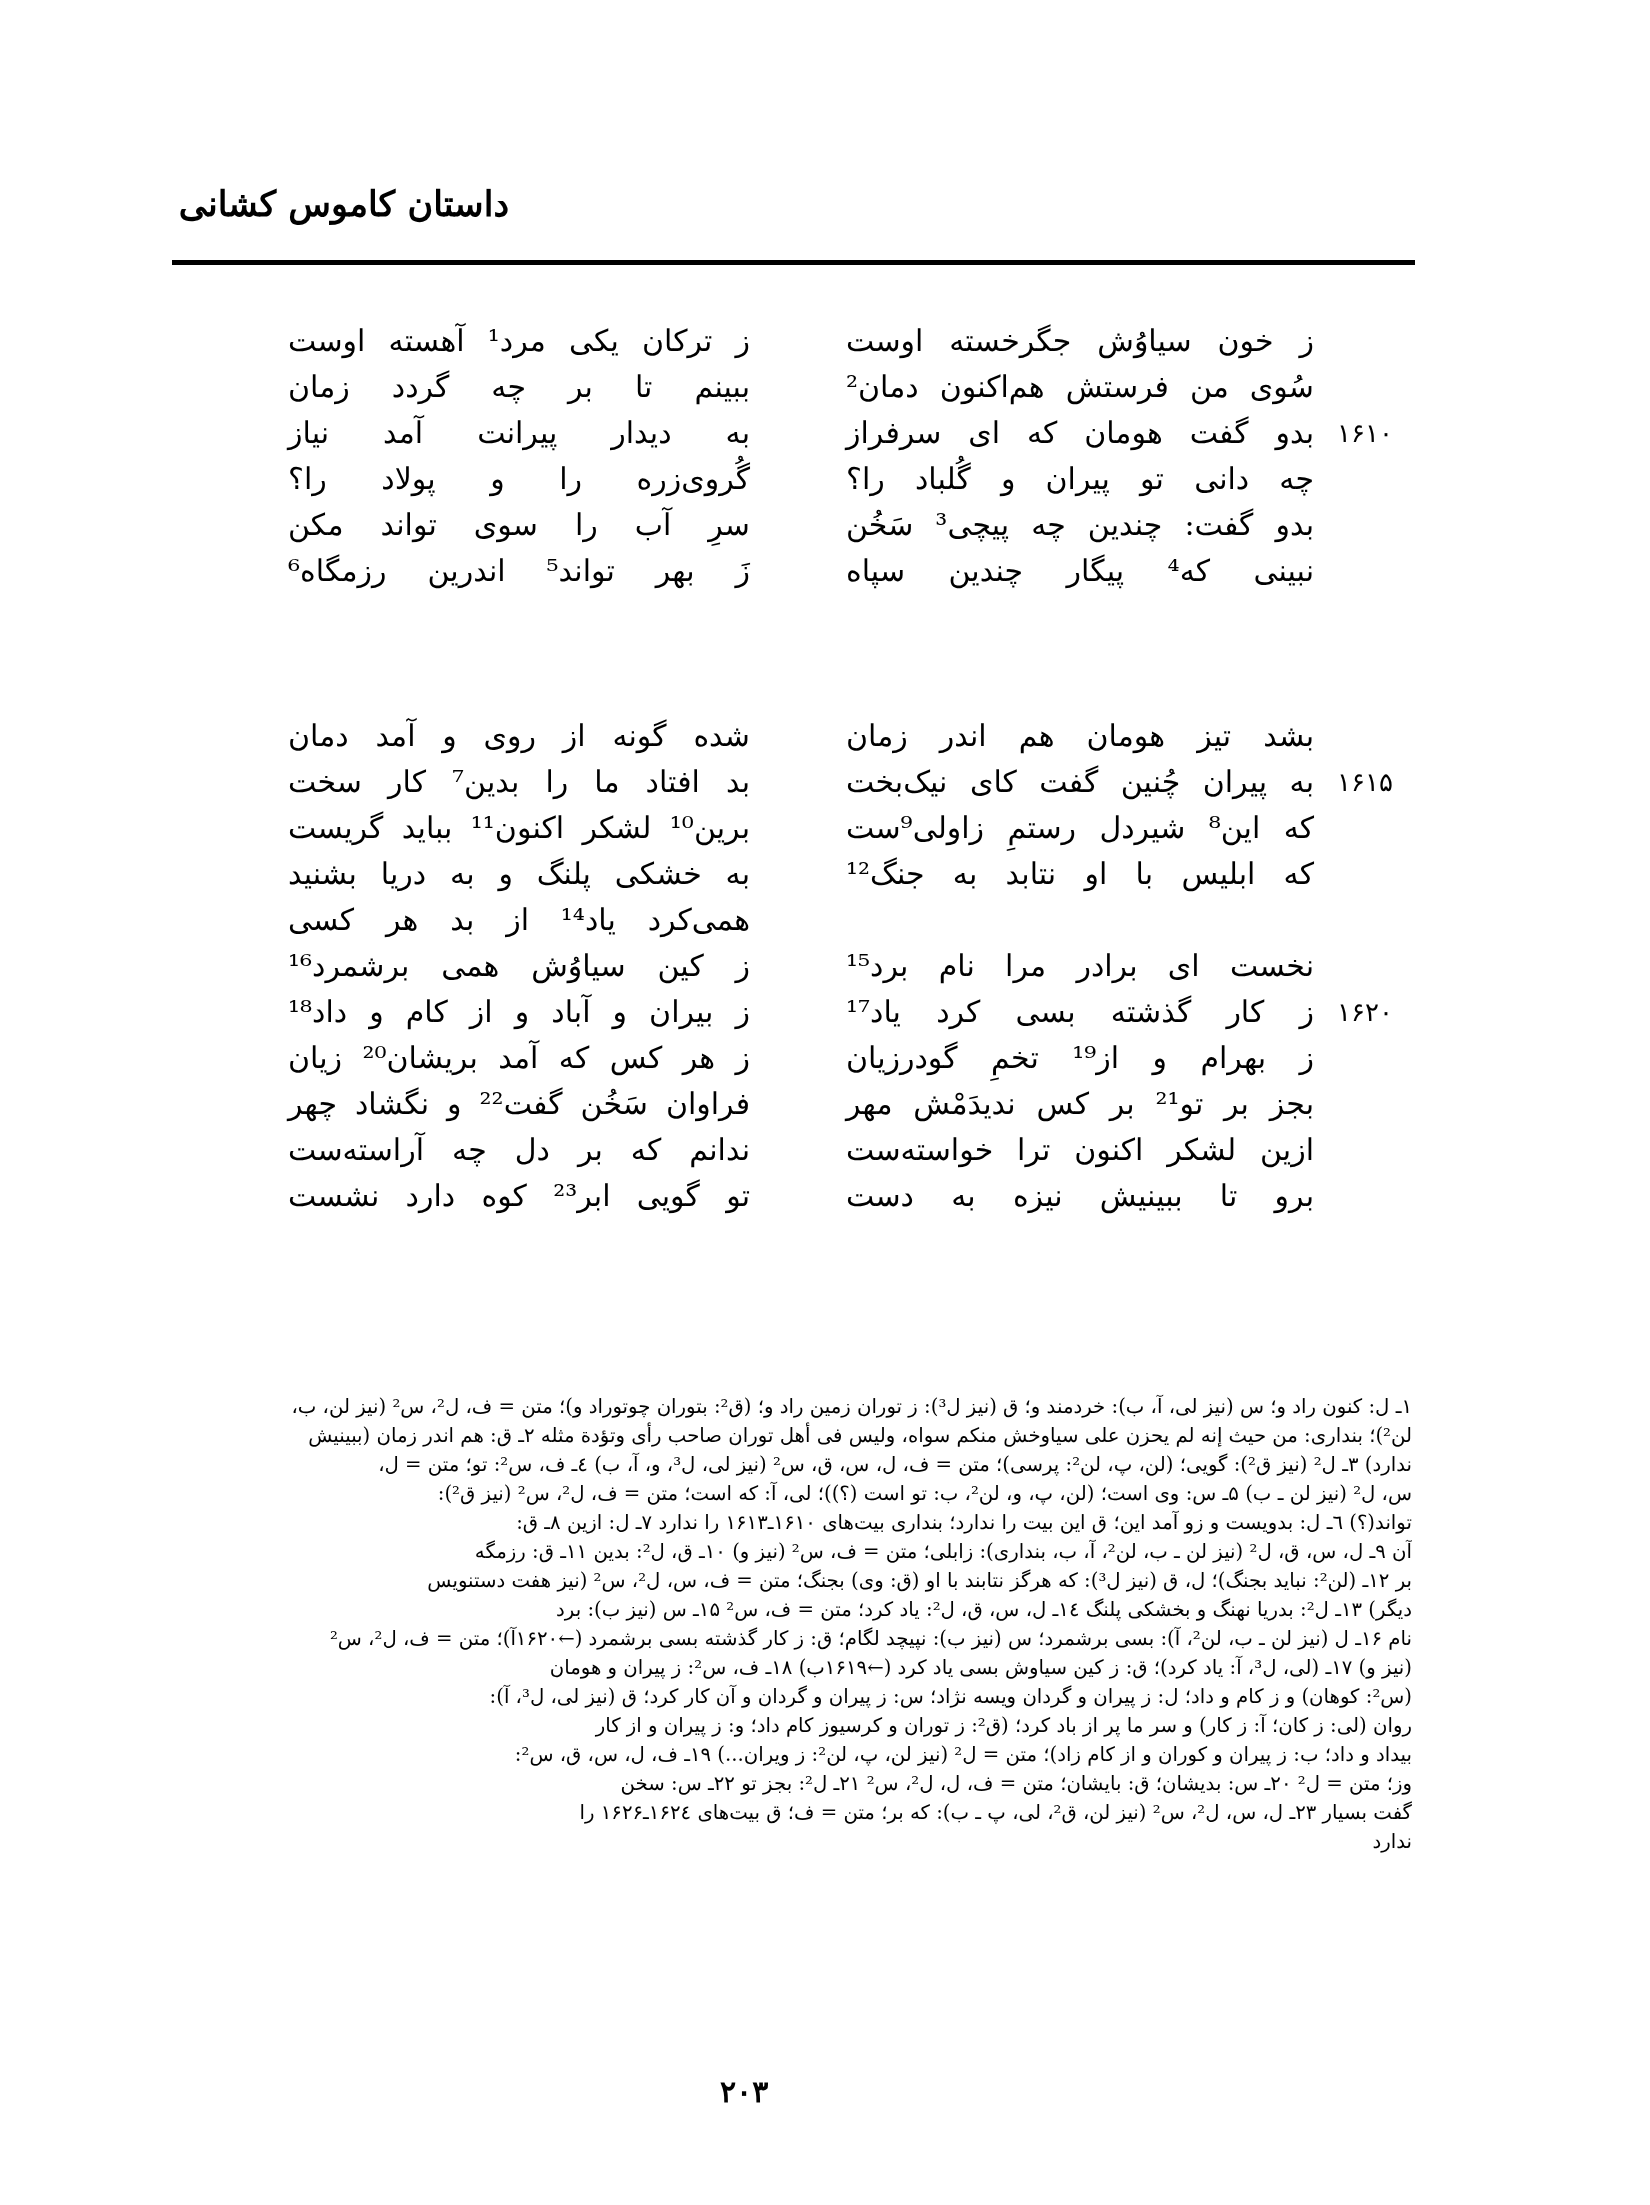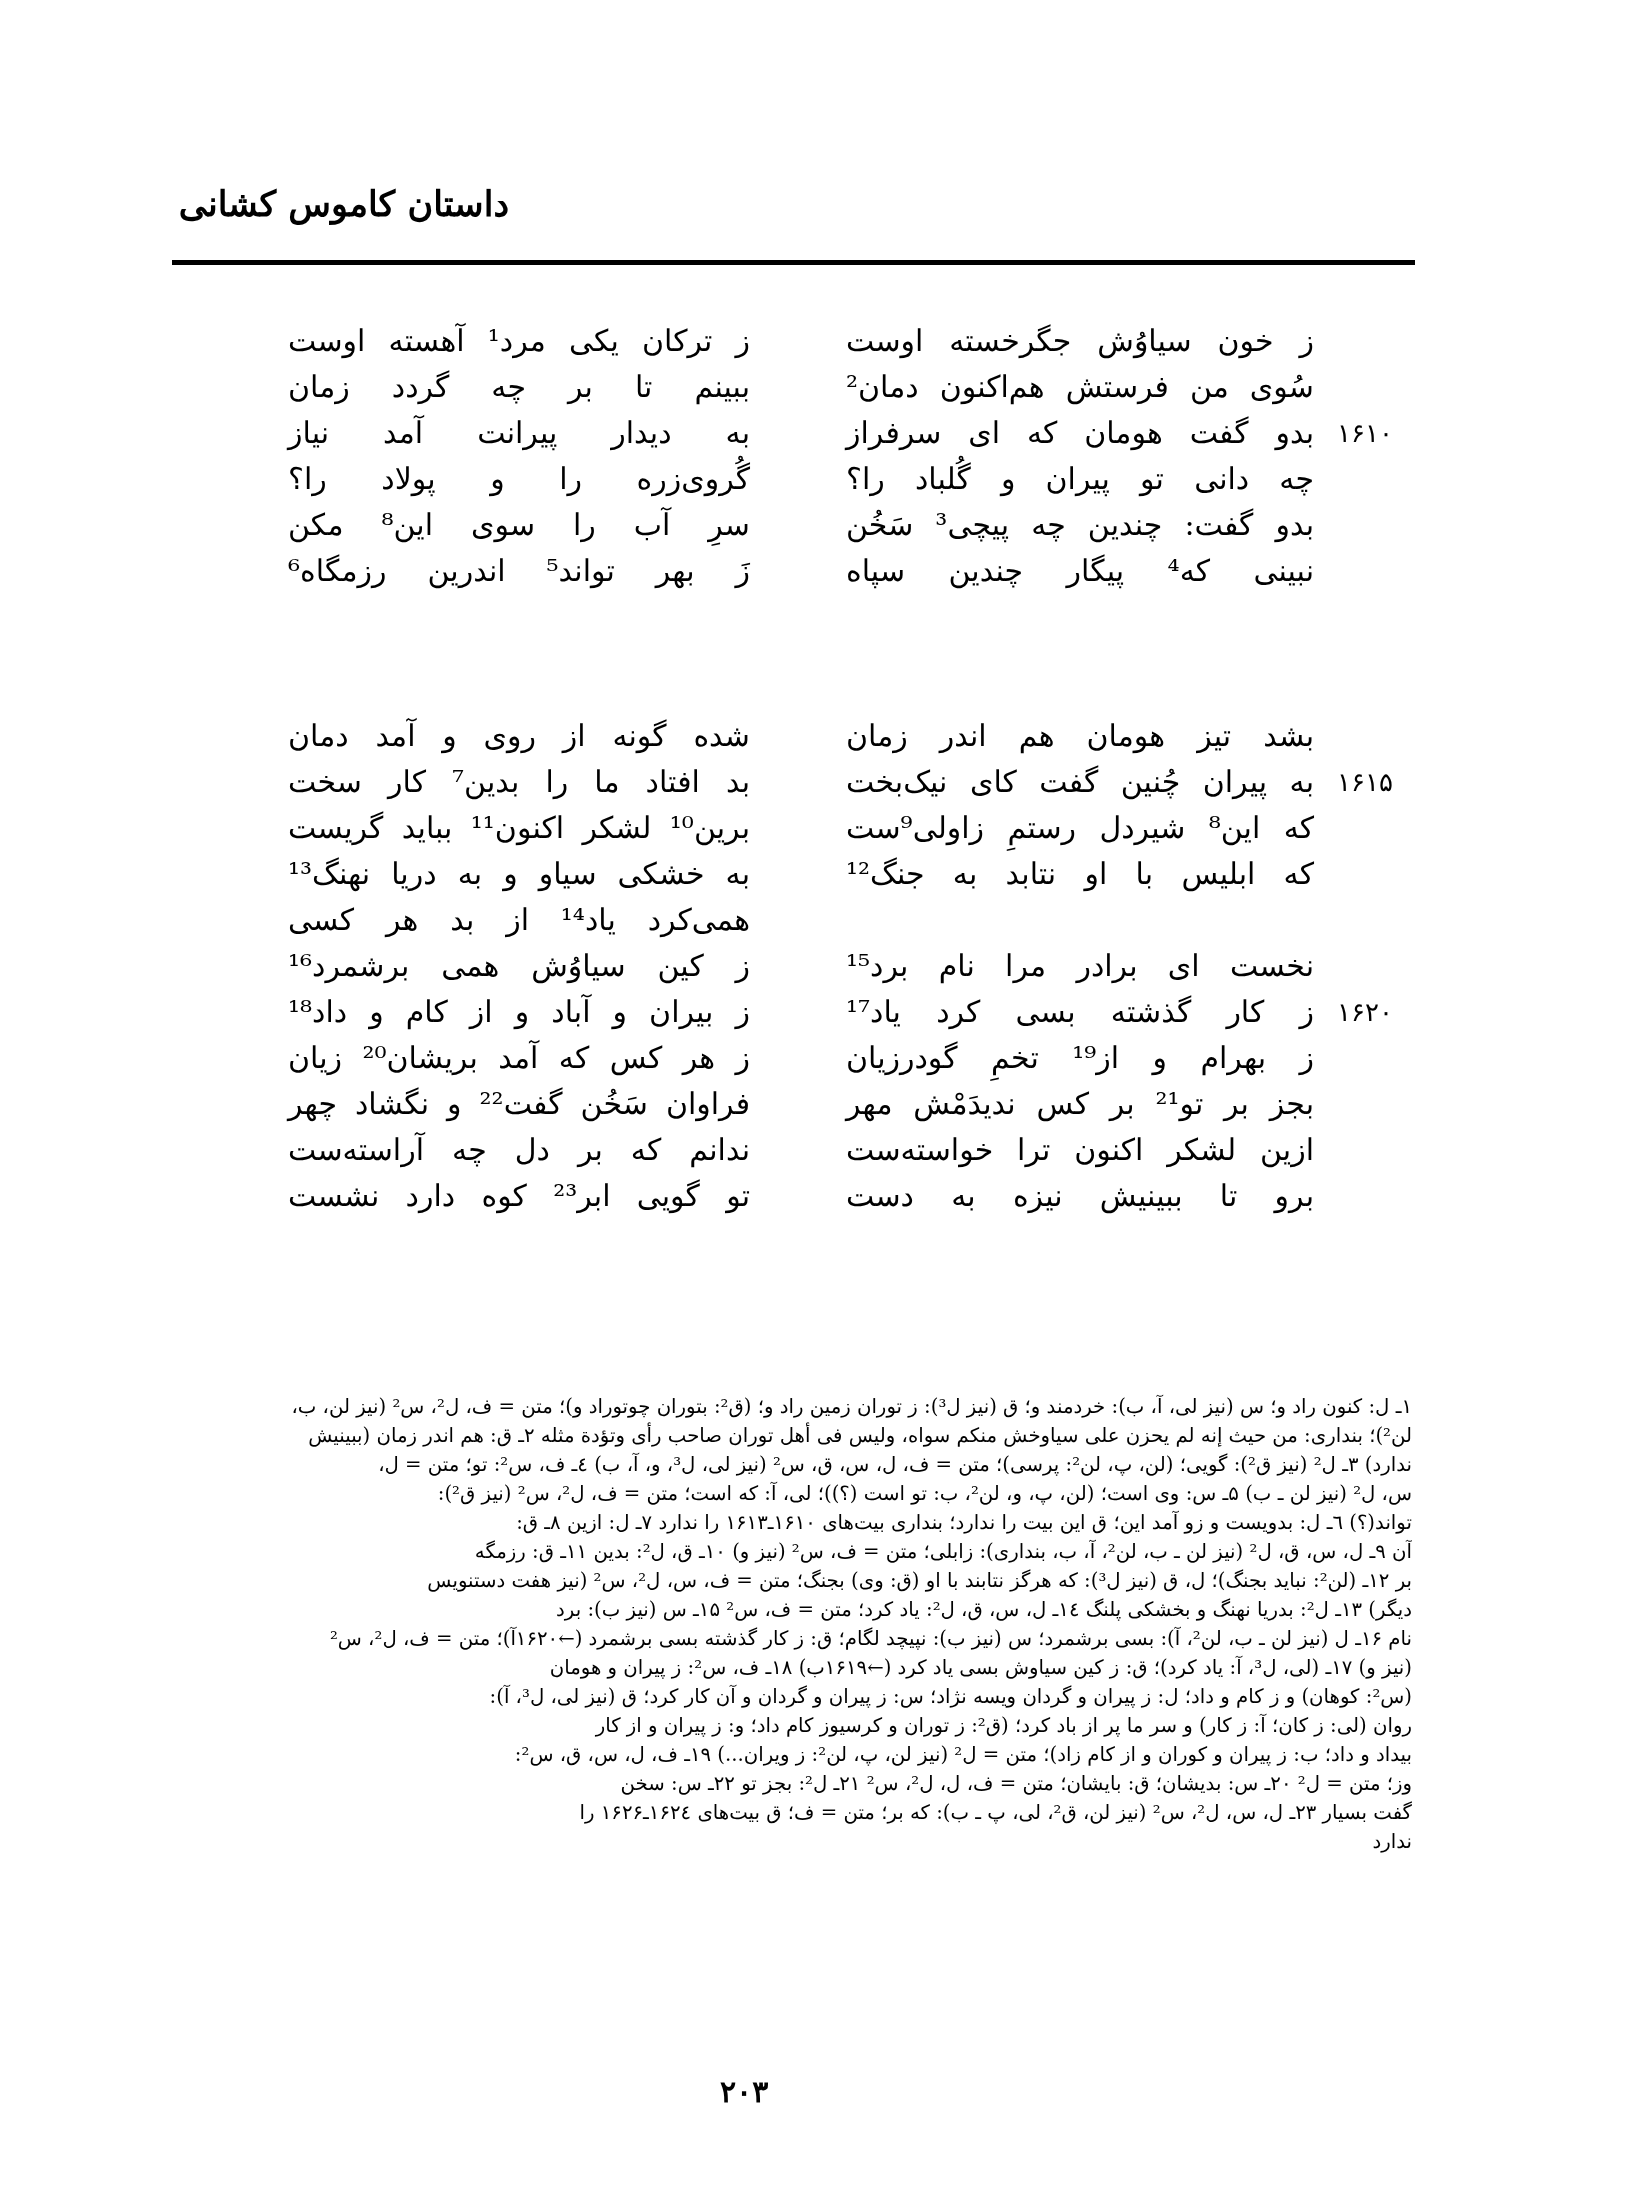--- a/index.html
+++ b/index.html
@@ -51,21 +51,21 @@
       <span class="hem left">به دیدار پیرانت آمد نیاز</span>
     </div>
     <div class="verse-row">
       <span class="vnum"></span>
       <span class="hem right">چه دانی تو پیران و گُلباد را؟</span>
       <span class="hem left">گُروی‌زره را و پولاد را؟</span>
     </div>
     <div class="verse-row">
       <span class="vnum"></span>
       <span class="hem right">بدو گفت: چندین چه پیچی³ سَخُن</span>
-      <span class="hem left">سرِ آب را سوی این⁸ مکن</span>
+      <span class="hem left">سرِ آب را سوی تواند مکن</span>
     </div>
     <div class="verse-row">
       <span class="vnum"></span>
       <span class="hem right">نبینی که⁴ پیگار چندین سپاه</span>
       <span class="hem left">زَ بهر تواند⁵ اندرین رزمگاه⁶</span>
     </div>
   </div>
 
   <div class="verse-block" style="top: 713px;">
     <div class="verse-row">
@@ -79,21 +79,21 @@
       <span class="hem left">بد افتاد ما را بدین⁷ کار سخت</span>
     </div>
     <div class="verse-row">
       <span class="vnum"></span>
       <span class="hem right">که این⁸ شیردل رستمِ زاولی⁹ست</span>
       <span class="hem left">برین¹⁰ لشکر اکنون¹¹ بباید گریست</span>
     </div>
     <div class="verse-row">
       <span class="vnum"></span>
       <span class="hem right">که ابلیس با او نتابد به جنگ¹²</span>
-      <span class="hem left">به خشکی سیاو و به دریا نهنگ¹³</span>
+      <span class="hem left">به خشکی پلنگ و به دریا بشنید</span>
     </div>
     <div class="verse-row">
       <span class="vnum"></span>
       <span class="hem left">همی‌کرد یاد¹⁴ از بد هر کسی</span>
     </div>
     <div class="verse-row">
       <span class="vnum"></span>
       <span class="hem right">نخست ای برادر مرا نام برد¹⁵</span>
       <span class="hem left">ز کین سیاوُش همی برشمرد¹⁶</span>
     </div>

